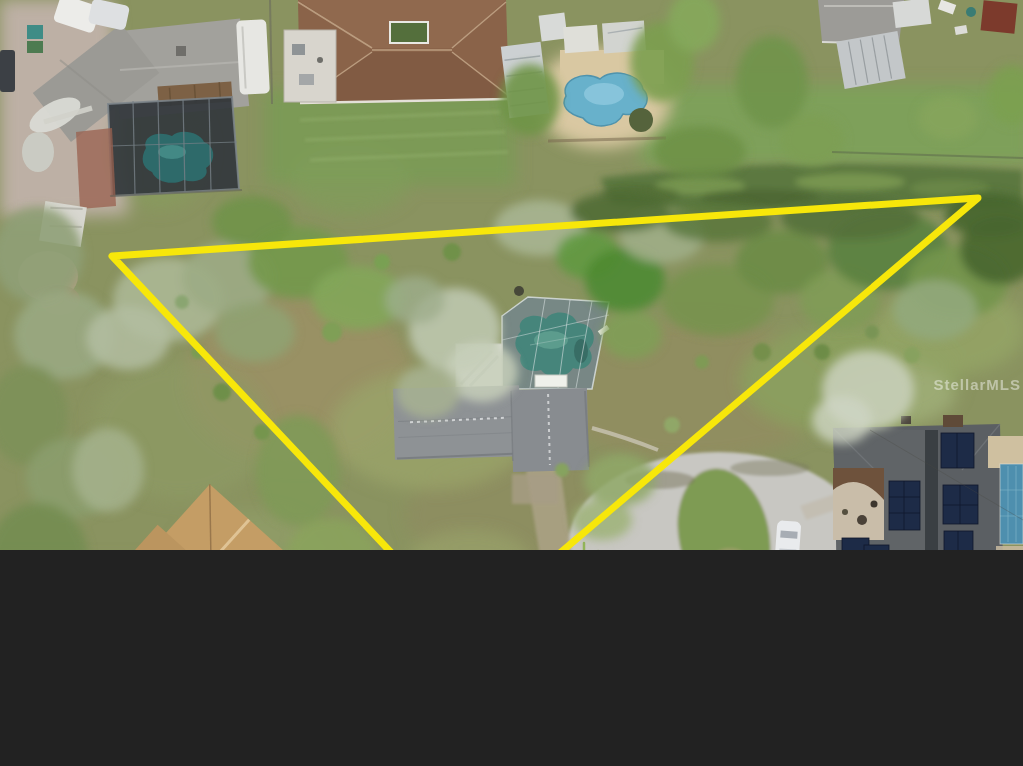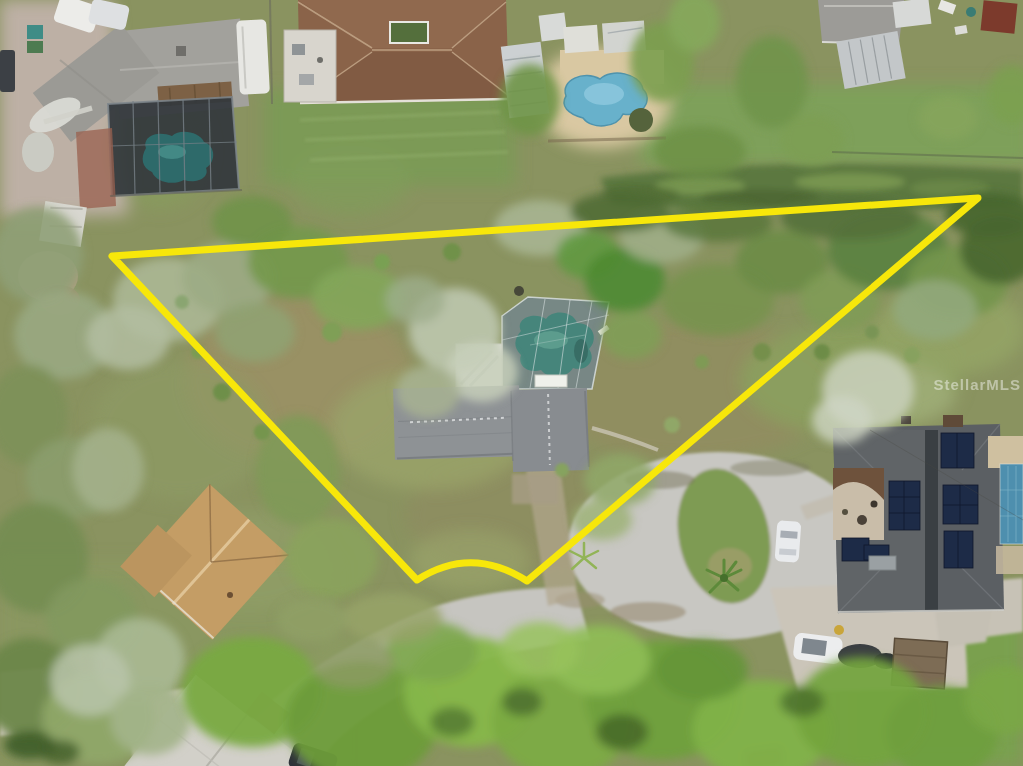--- a/index.html
+++ b/index.html
@@ -1,16 +1,16 @@
 <!DOCTYPE html>
 <html><head>
 <meta charset="utf-8">
 <style>
   html,body{margin:0;padding:0;background:#222;}
-  .stage{position:relative;width:1023px;height:766px;overflow:hidden;font-family:"Liberation Sans",sans-serif;}
+  .stage{position:relative;width:1023px;height:550px;overflow:hidden;font-family:"Liberation Sans",sans-serif;}
   svg{display:block;}
   text.wm{font-family:"Liberation Sans",sans-serif;font-size:15px;letter-spacing:1px;font-weight:bold;}
 </style>
 </head>
 <body>
 
 <div class="stage">
 <svg width="1023" height="766" viewBox="0 0 1023 766" xmlns="http://www.w3.org/2000/svg">
   <defs>
     <filter id="b8" x="-30%" y="-30%" width="160%" height="160%">

